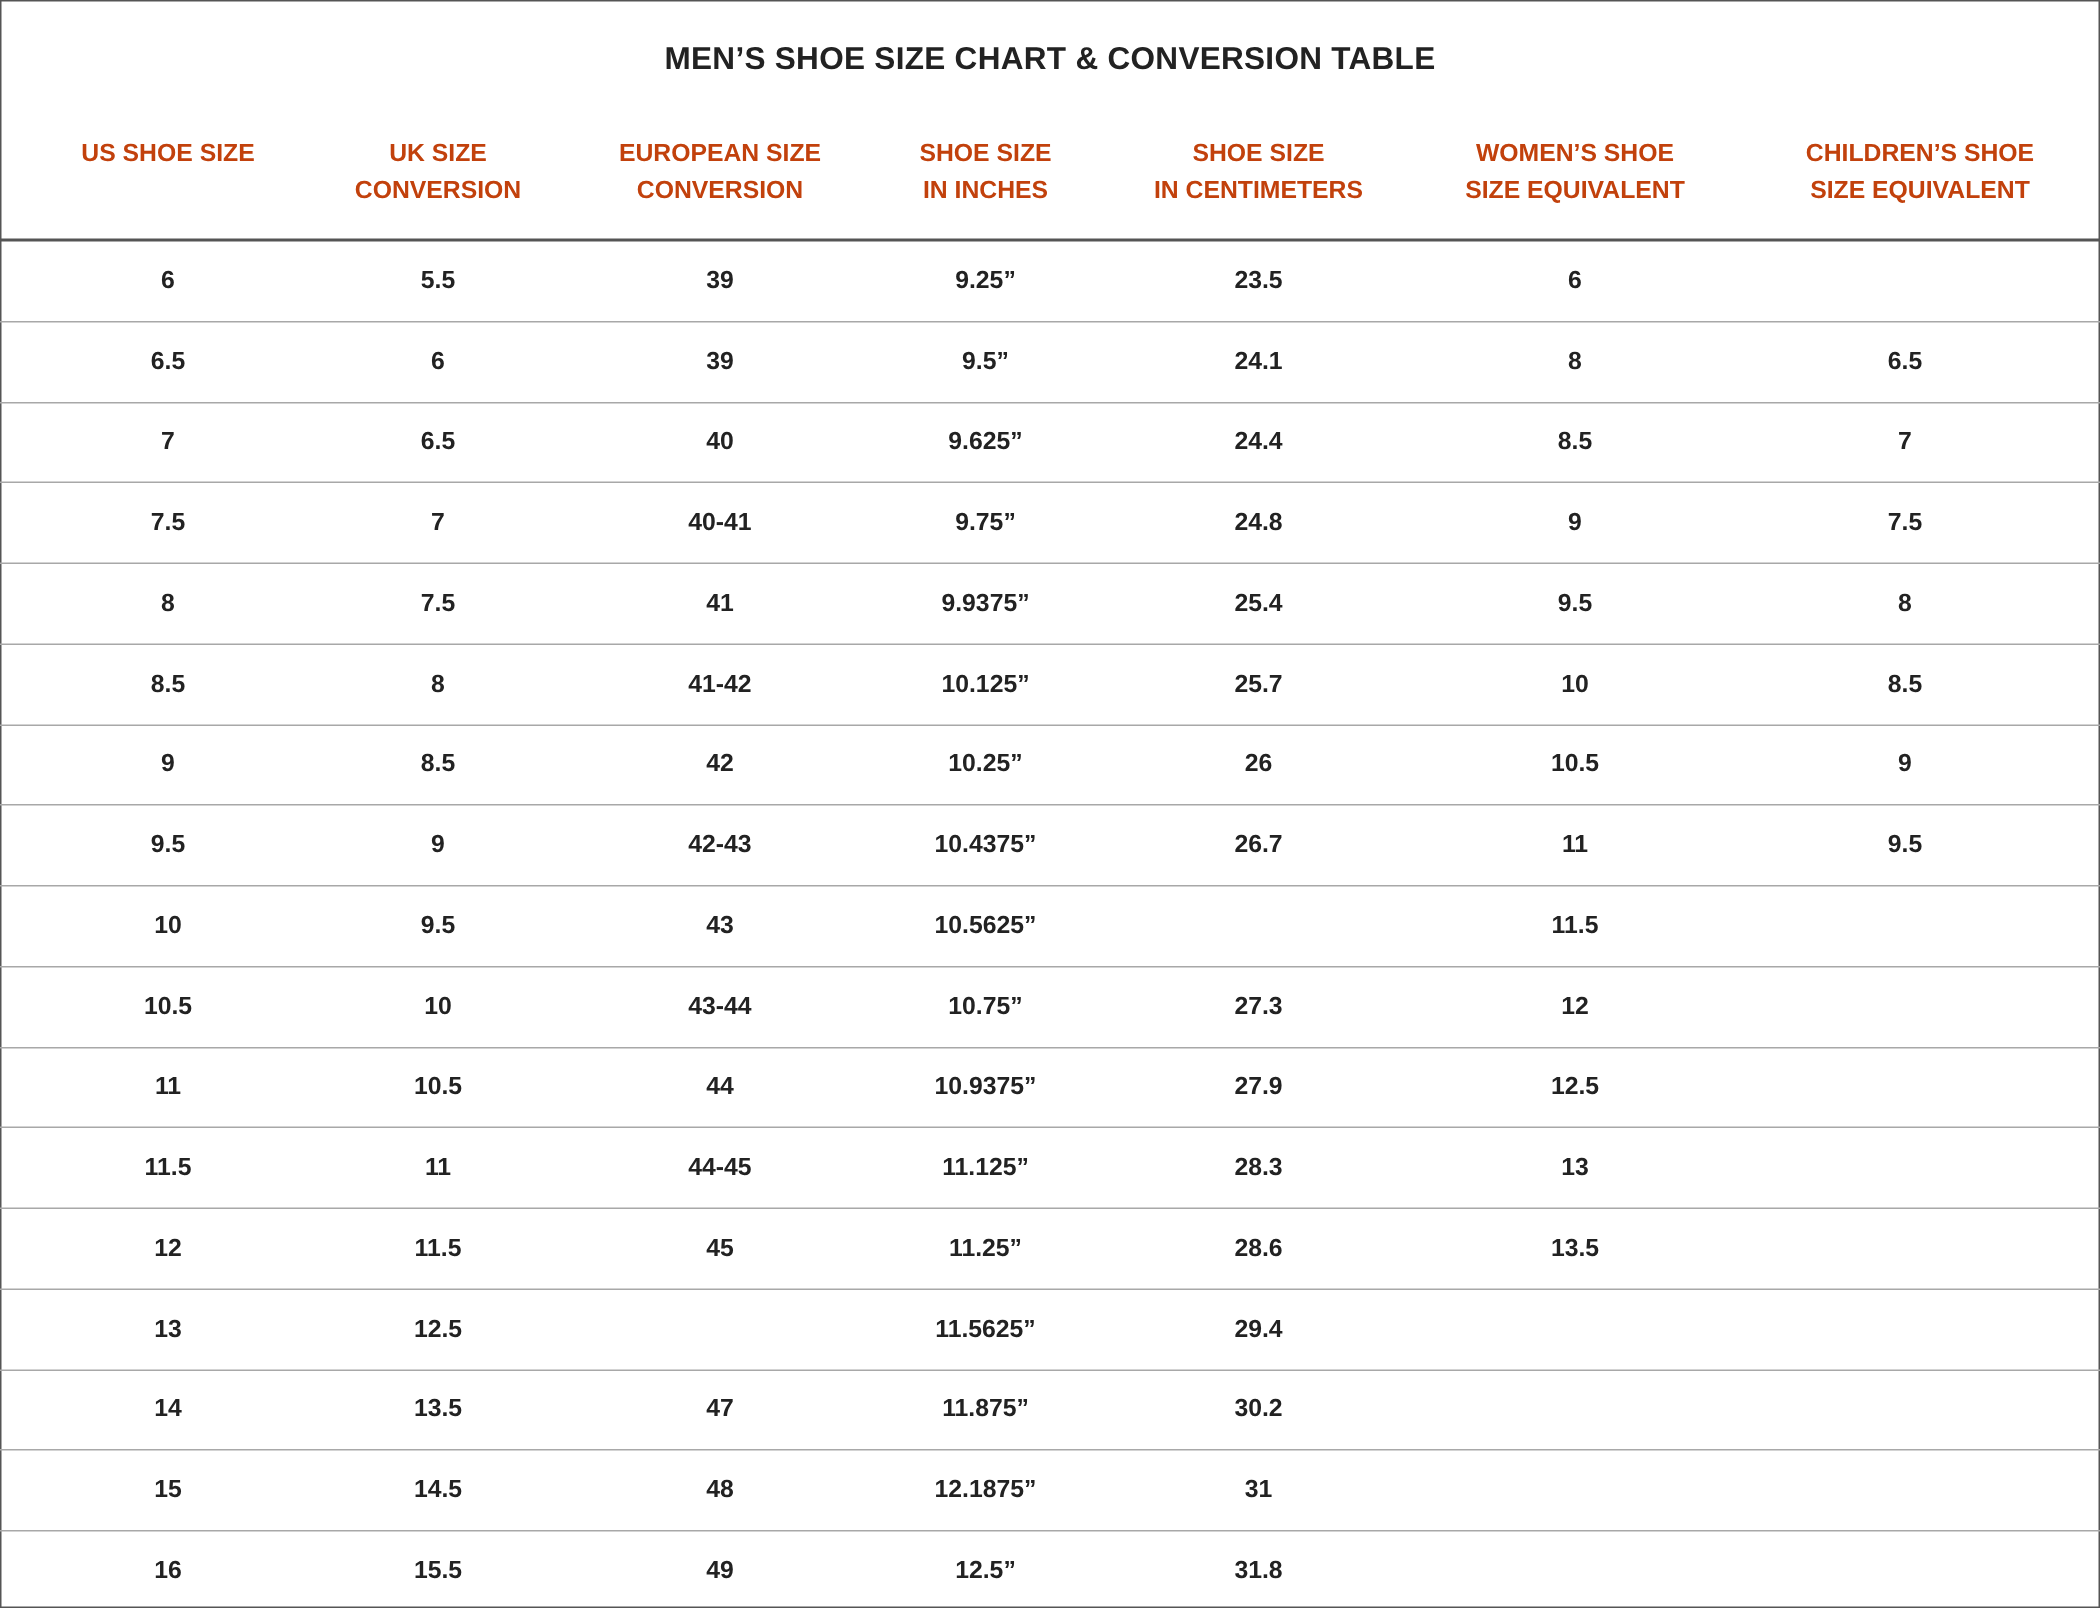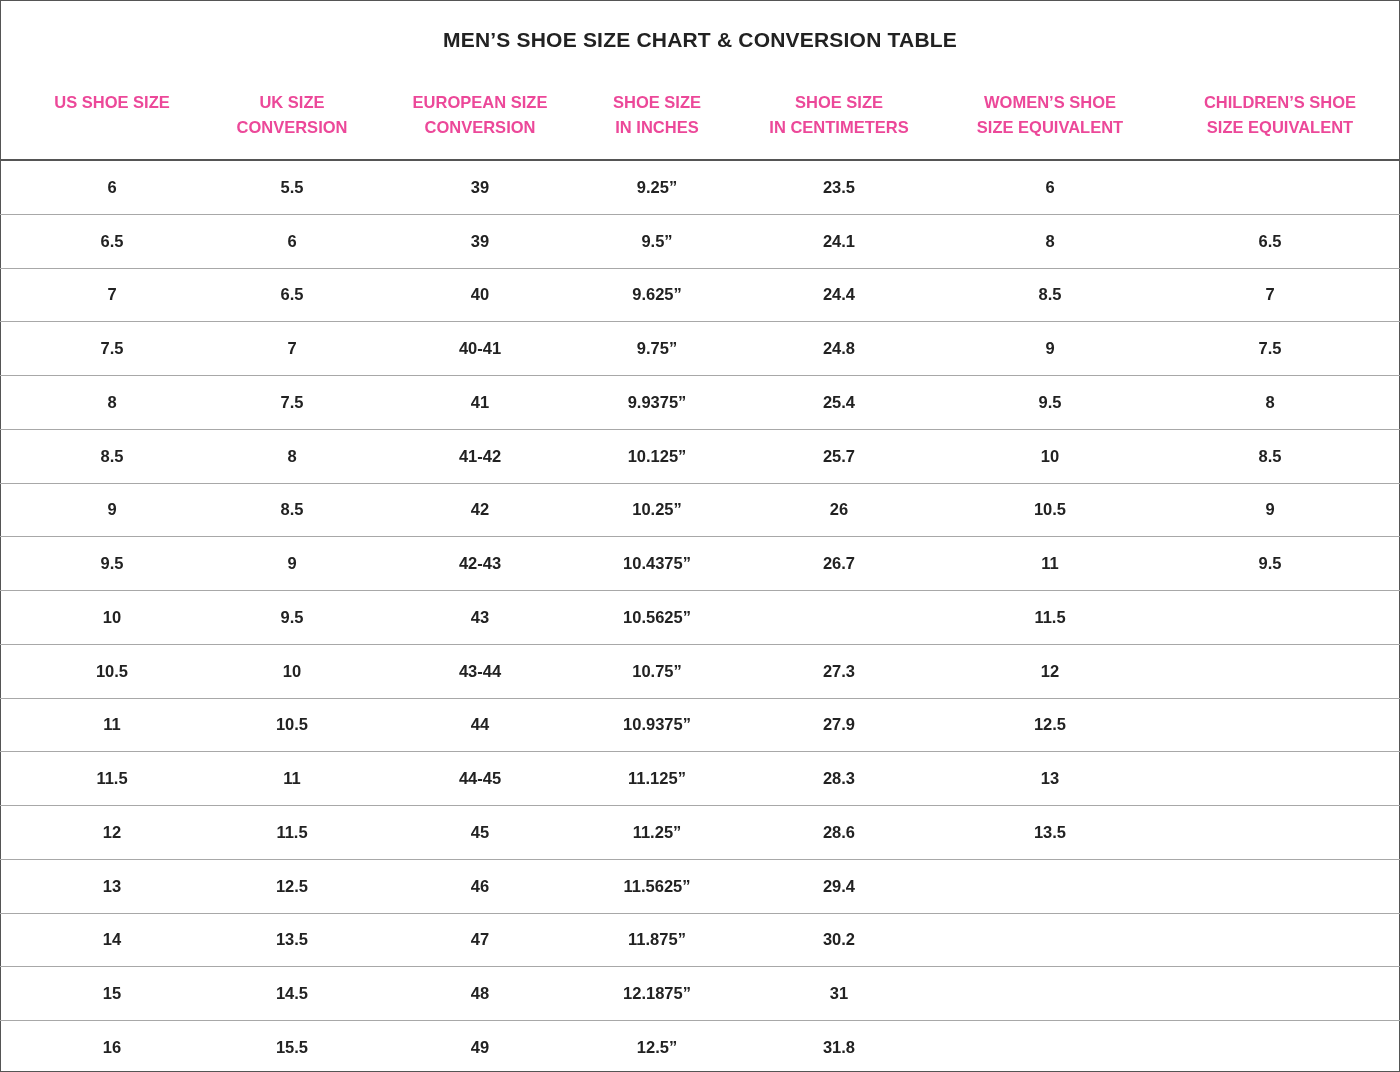--- a/index.html
+++ b/index.html
@@ -1,20 +1,20 @@
 <!DOCTYPE html>
 <html><head>
 <meta charset="utf-8">
 <style>
   html, body { margin:0; padding:0; background:#ffffff; }
   body { width:1400px; height:1072px; overflow:hidden; font-family:"Liberation Sans", "DejaVu Sans", sans-serif; color:#222222; }
   .frame { position:absolute; left:0; top:0; width:1398px; height:1070px; border:1px solid #555555; box-sizing:content-box; }
   .title { position:absolute; left:0; top:28px; width:1400px; text-align:center; font-size:21px; font-weight:bold; letter-spacing:0.2px; color:#222; }
   .header { position:absolute; left:0; top:90px; width:1400px; height:69px; }
-  .hcell { position:absolute; top:0; text-align:center; font-size:16.5px; font-weight:bold; line-height:25px; color:#ec4899; white-space:pre-line; }
+  .hcell { position:absolute; top:0; text-align:center; font-size:16.5px; font-weight:bold; line-height:25px; color:#c2410c; white-space:pre-line; }
   .header-rule { position:absolute; left:0; top:159px; width:1400px; height:2px; background:#555; }
   .rows { position:absolute; left:0; top:161px; width:1400px; }
   .row { position:relative; height:53.75px; border-bottom:1px solid #a8a8a8; box-sizing:border-box; }
   .row:last-child { border-bottom:none; }
   .cell { position:absolute; top:0; height:100%; display:flex; align-items:center; justify-content:center; font-size:16.5px; font-weight:bold; color:#222; }
   .c0 { left:12px;  width:200px; }
   .c1 { left:192px; width:200px; }
   .c2 { left:380px; width:200px; }
   .c3 { left:557px; width:200px; }
   .c4 { left:739px; width:200px; }
@@ -165,21 +165,20 @@
       <div class="cell c1">11.5</div>
       <div class="cell c2">45</div>
       <div class="cell c3">11.25”</div>
       <div class="cell c4">28.6</div>
       <div class="cell c5">13.5</div>
       <div class="cell c6"></div>
     </div>
     <div class="row">
       <div class="cell c0">13</div>
       <div class="cell c1">12.5</div>
-      <div class="cell c2">46</div>
       <div class="cell c3">11.5625”</div>
       <div class="cell c4">29.4</div>
       <div class="cell c5"></div>
       <div class="cell c6"></div>
     </div>
     <div class="row">
       <div class="cell c0">14</div>
       <div class="cell c1">13.5</div>
       <div class="cell c2">47</div>
       <div class="cell c3">11.875”</div>

